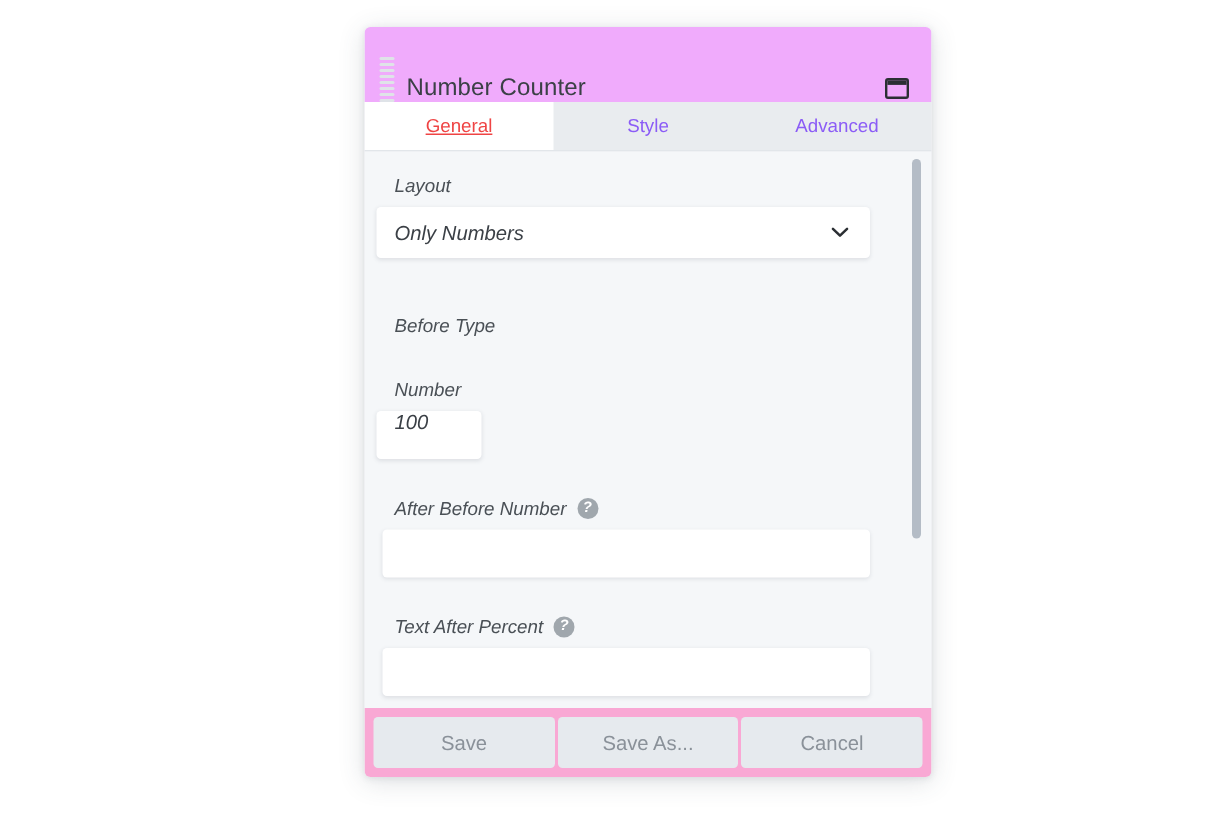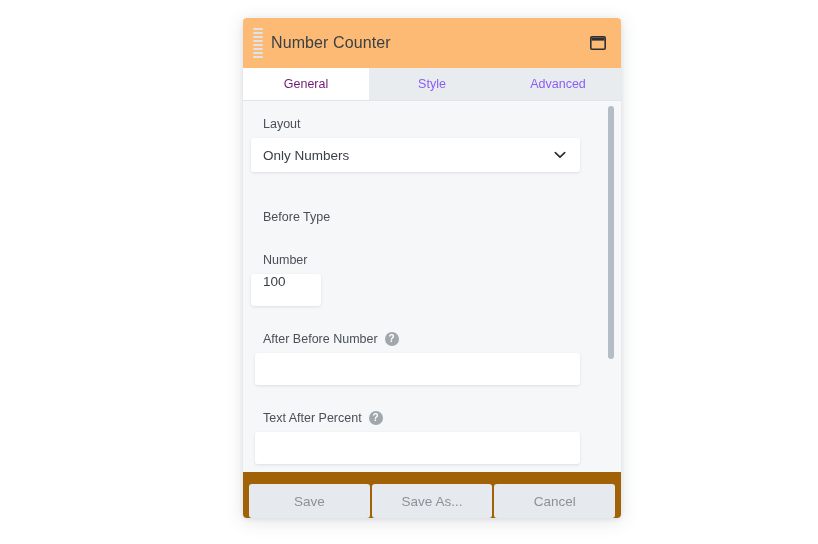--- a/index.html
+++ b/index.html
@@ -27,23 +27,23 @@
     box-shadow: 0 3px 18px rgba(60,72,88,0.16), 0 1px 4px rgba(60,72,88,0.10);
     overflow: hidden;
     display: flex;
     flex-direction: column;
   }
 
   
   #panel-header {
     height: 50px;
     min-height: 50px;
-    background: #fdba74;
-    display: flex;
-    align-items: center;
+    background: #f0abfc;
+    display: flex;
+    align-items: flex-end;
     position: relative;
   }
   .drag-handle {
     width: 10px;
     margin-left: 10px;
     margin-right: 8px;
     display: flex;
     flex-direction: column;
     justify-content: center;
     gap: 2px;
@@ -86,36 +86,38 @@
     display: flex;
     align-items: center;
     justify-content: center;
     font-size: 12.5px;
     color: #8b5cf6;
     cursor: pointer;
     user-select: none;
   }
   .tab.active {
     background: #ffffff;
-    color: #701a75;
+    color: #ef4444;
+    text-decoration: underline;
   }
 
   
   #panel-body {
     flex: 1;
     position: relative;
     background: #f5f7f9;
     overflow: hidden;
   }
   #fields {
     position: absolute;
     left: 0;
     top: 0;
     right: 11px;
     padding: 16px 0 0 0;
+    font-style: italic;
   }
 
   .field-label {
     font-size: 12.5px;
     color: #4a5056;
     margin: 0 0 7px 20px;
     display: flex;
     align-items: center;
     gap: 7px;
   }
@@ -198,23 +200,23 @@
     height: 253px;
     background: #b4bcc6;
     border-radius: 3px;
     cursor: pointer;
   }
 
   
   #panel-footer {
     height: 46px;
     min-height: 46px;
-    background: #a16207;
-    display: flex;
-    align-items: flex-end;
+    background: #f9a8d4;
+    display: flex;
+    align-items: center;
     gap: 2px;
     padding: 0 6px;
   }
   .footer-btn {
     flex: 1;
     height: 34px;
     background: #e6eaee;
     border: none;
     border-radius: 3px;
     font-family: "Liberation Sans", sans-serif;

